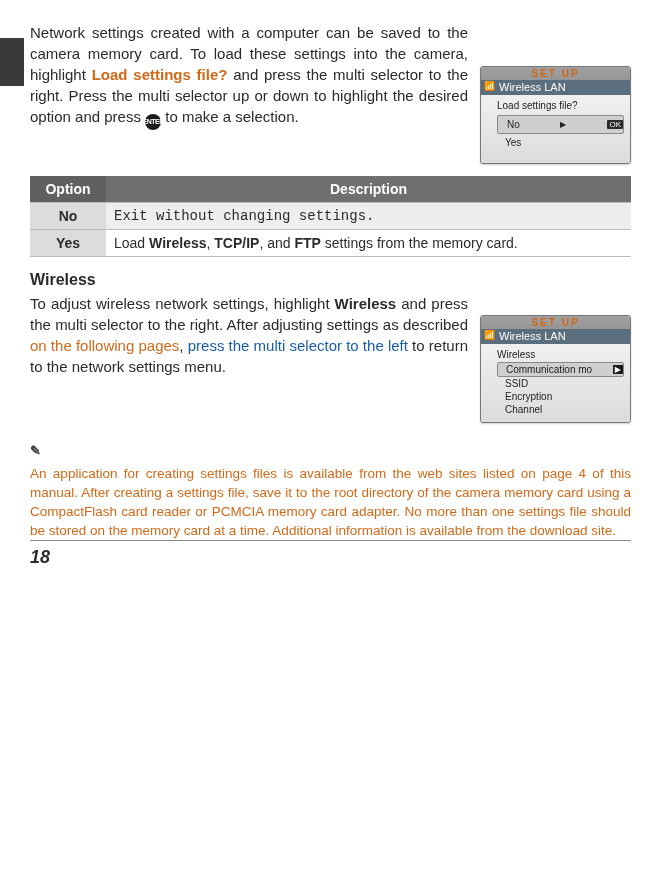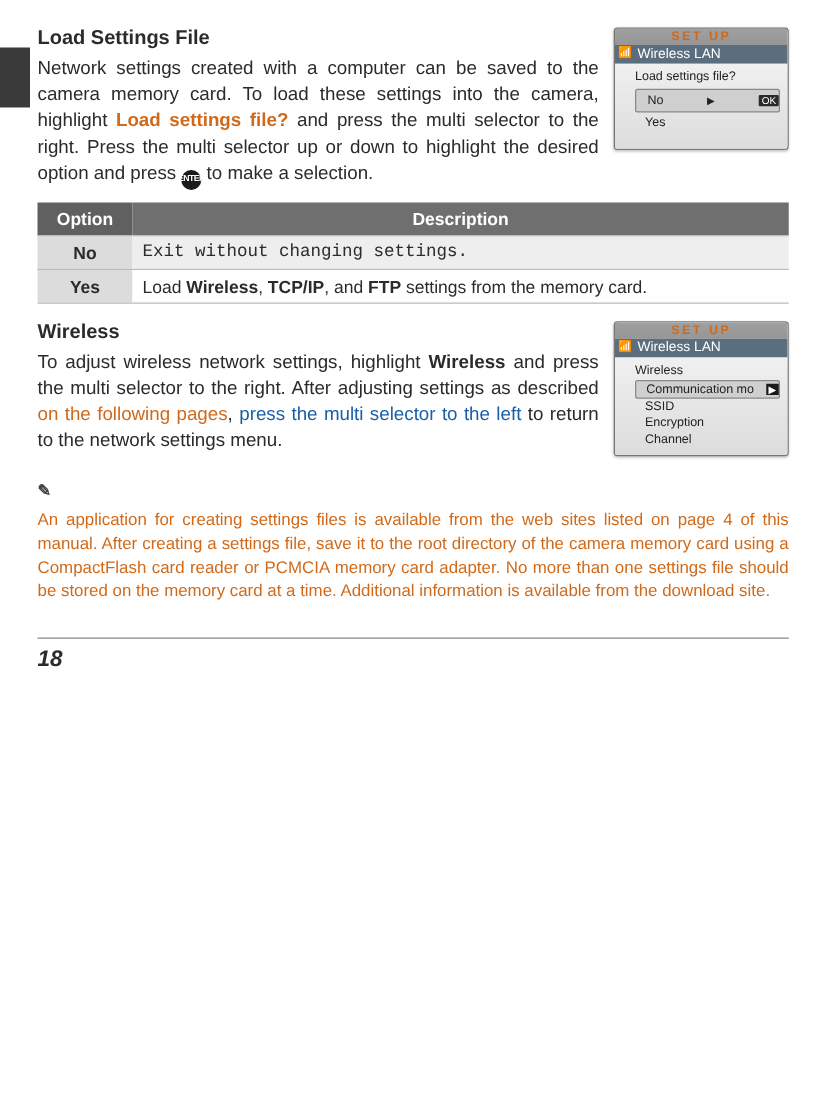--- a/index.html
+++ b/index.html
@@ -14,21 +14,21 @@
 
   h3.head { font-size: 16px; font-weight: 700; margin-bottom: 4px; }
   p.body { font-size: 15px; line-height: 21px; }
   .orange { color: #d06a1a; font-weight: 700; }
   .orange-plain { color: #d06a1a; }
   .link { color: #1b5ea8; }
 
   .enter-icon { display:inline-flex; align-items:center; justify-content:center; width:16px; height:16px; border-radius:50%; background:#1a1a1a; color:#fff; font-size:7px; font-weight:700; position:relative; top:2px; letter-spacing:-0.5px; }
 
   
-  .screen { width: 140px; flex-shrink: 0; border: 1px solid #777; border-radius: 3px; background:#f5f5f5; font-size:10px; box-shadow: 0 1px 2px rgba(0,0,0,0.2); overflow:hidden; }
+  .screen { width: 151px; flex-shrink: 0; border: 1px solid #777; border-radius: 3px; background:#f5f5f5; font-size:10px; box-shadow: 0 1px 2px rgba(0,0,0,0.2); overflow:hidden;margin-top:44px; }
   .screen .titlebar { background: linear-gradient(#a0a0a0,#969696); color:#d06a1a; font-weight:700; letter-spacing:2px; text-align:center; padding:1px 0; font-size:10px; }
   .screen .sub { background:#5a6e7d; color:#fff; font-size:11px; padding:1px 4px 2px 18px; position:relative; }
   .screen .sub::before { content:"📶"; position:absolute; left:3px; top:1px; font-size:9px; color:#fff; }
   .screen .panel { background:linear-gradient(#f0f0f0,#dcdcdc); padding:3px 6px 6px 6px; min-height:68px; position:relative; }
   .s-question { font-size:10px; color:#222; padding:2px 0 4px 10px; }
   .s-row { font-size:10px; color:#222; padding:3px 0 3px 18px; }
   .s-row.sel { background:#cfcfcf; margin-left:10px; padding-left:8px; position:relative; border:1px solid #888; border-radius:2px; display:flex; align-items:center; }
   .s-row.sel .ok { margin-left:auto; background:#2a2a2a; color:#fff; font-size:8px; padding:0 2px; border-radius:1px; }
   .s-row.sel .arrow { font-size:8px; margin-right:1px; }
   .s-list { padding-left:10px; }
@@ -46,34 +46,33 @@
   table.opts tr.row1 td.desc { background:#eeeeee;font-family:Liberation Mono, monospace; }
   table.opts tr.row2 td.desc { background:#ffffff; }
 
   
   .note { margin-top: auto; padding-top:18px; font-size:13.5px; line-height:19px; text-align:justify; }
   .note-head { display:flex; align-items:center; gap:5px; margin-bottom:4px; font-weight:700; font-size:14px; }
   .note-head .pencil { font-size:13px; color:#444; }
   .note-head .txt { color:#d06a1a; border-bottom:2px solid #d06a1a; padding-bottom:0px; }
   .note-body { color:#d06a1a; }
 
-  .footer { border-top:1px solid #888; margin-top:28px; padding-top:6px; font-style:italic; font-weight:700; font-size:18px; }
+  .footer { border-top:1px solid #888; margin-top:0; padding-top:6px; font-style:italic; font-weight:700; font-size:18px; }
 
   .bold { font-weight:700; }
 </style>
 </head>
 <body>
 
 <div class="side-tab"></div>
 
 <div class="page">
 
   <div class="row-with-screen">
     <div class="textcol just">
-      <h3 class="head">Load Settings File</h3>
       <p class="body">
         <span>Network settings created with a computer can be saved to the camera memory card.  To load these settings into the camera, highlight </span><span class="orange">Load settings file?</span><span> and press the multi selector to the right.  Press the multi selector up or down to highlight the desired option and press </span><span class="enter-icon">ENTER</span><span> to make a selection.</span>
       </p>
     </div>
     <div class="screen">
       <div class="titlebar">SET  UP</div>
       <div class="sub">Wireless LAN</div>
       <div class="panel">
         <div class="s-question">Load settings file?</div>
         <div class="s-row sel">

